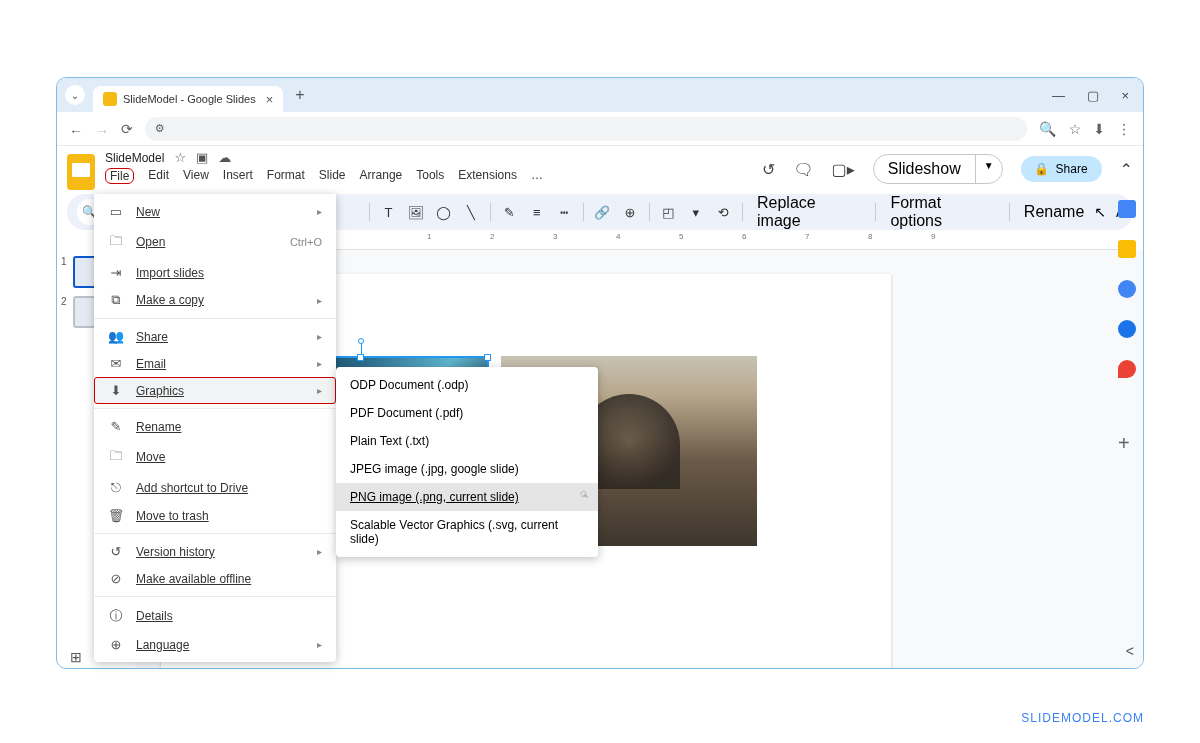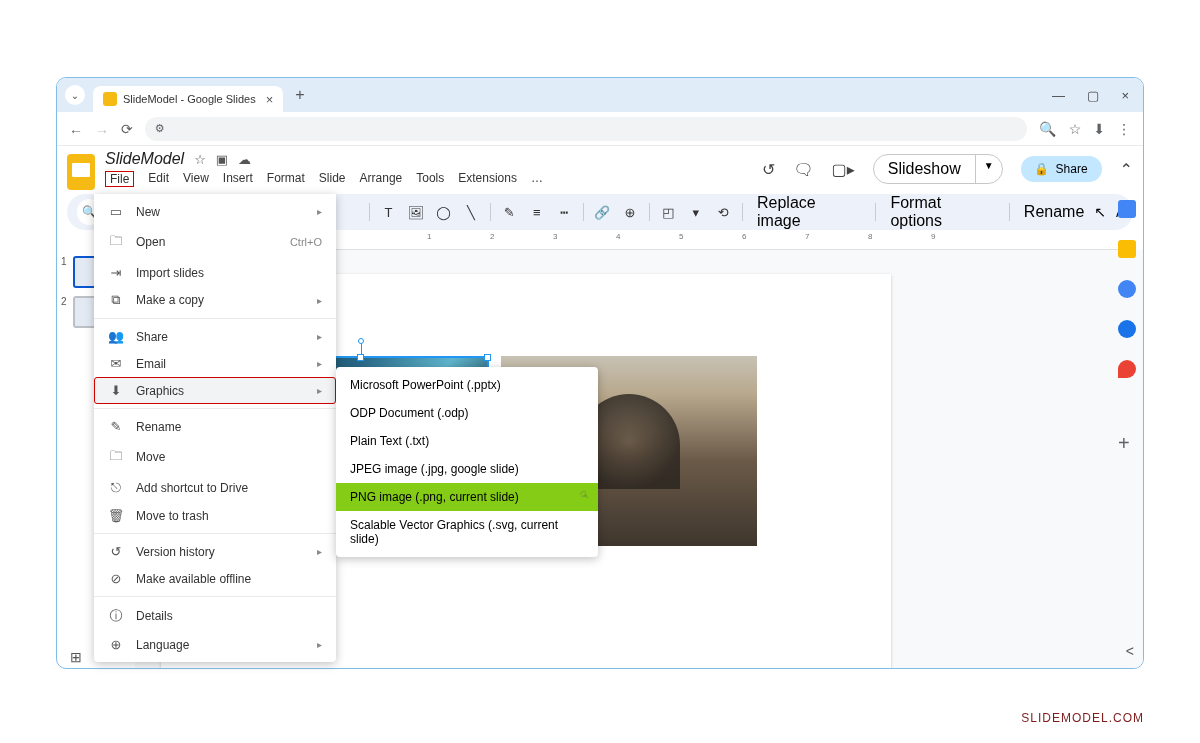--- a/index.html
+++ b/index.html
@@ -17,25 +17,25 @@
 .addr { height: 34px; background: #fff; border-bottom: 1px solid #e8eaed; display: flex; align-items: center; padding: 0 12px; gap: 12px; font-size: 14px; color: #5f6368; }
 .addr .urlwrap { flex: 1; background: #f1f3f4; border-radius: 16px; height: 24px; display: flex; align-items: center; padding: 0 10px; font-size: 11px; gap: 8px; }
 .addr .icon { font-size: 14px; }
 
 
 .app-header { padding: 4px 10px 0 10px; display: flex; align-items: flex-start; gap: 10px; }
 .logo { width: 28px; height: 36px; background: #f5ba14; border-radius: 4px; margin-top: 4px; position: relative; }
 .logo::after { content: ""; position: absolute; left: 5px; top: 9px; width: 18px; height: 14px; background: #fff; border-radius: 1px; }
 .title-area { flex: 1; }
 .doc-title-row { display: flex; align-items: center; gap: 10px; }
-.doc-title { font-size: 16px; color: #222; font-style: italic; }
+.doc-title { font-size: 12px; color: #222; }
 .title-ic { color: #555; font-size: 13px; }
 .menubar { display: flex; gap: 14px; font-size: 12px; color: #333; margin-top: 3px; }
 .menubar span { cursor: default; }
-.menubar .file-hi { border: 1px solid #cc0000; border-radius: 0; padding: 0 4px; }
+.menubar .file-hi { border: 1px solid #cc0000; border-radius: 6px; padding: 0 4px; }
 .header-right { display: flex; align-items: center; gap: 18px; margin-top: 4px; }
 .header-right .ic { font-size: 16px; color: #444; }
 .slideshow-pill { display: flex; border: 1px solid #c7c7c7; border-radius: 20px; overflow: hidden; }
 .slideshow-pill .main { padding: 5px 14px; font-size: 16px; }
 .slideshow-pill .drop { padding: 5px 8px; border-left: 1px solid #c7c7c7; font-size: 10px; }
 .share-btn { background: #c3e7ff; border-radius: 20px; padding: 6px 14px; font-size: 12px; display: flex; align-items: center; gap: 6px; }
 
 
 .toolbar { height: 36px; margin: 4px 10px 0 10px; background: #edf2fa; border-radius: 20px; display: flex; align-items: center; padding: 0 10px; gap: 2px; position: relative; }
 .toolbar .search-circle { width: 26px; height: 26px; border-radius: 50%; background: #fff; display: flex; align-items: center; justify-content: center; font-size: 12px; margin-right: 4px; }
@@ -69,36 +69,36 @@
 
 
 .side-panel { position: absolute; right: 0; top: 150px; width: 34px; display: flex; flex-direction: column; align-items: center; gap: 22px; }
 .side-panel .si { width: 18px; height: 18px; border-radius: 3px; }
 .si.cal { background: #4285f4; } .si.keep { background: #fbbc04; } .si.tasks { background: #4285f4; border-radius:50%; } .si.contacts { background: #1a73e8; border-radius:50%; } .si.maps { background: #ea4335; border-radius:50% 50% 50% 0; } .si.plus { background:none; border:none; font-size:20px; color:#5f6368; }
 
 
 .file-menu { position: absolute; left: 94px; top: 194px; width: 242px; background: #fff; box-shadow: 0 2px 10px rgba(0,0,0,0.25); border-radius: 0 0 4px 4px; font-size: 12px; z-index: 10; padding: 4px 0; }
 .file-menu .row { display: flex; align-items: center; padding: 6px 14px; gap: 12px; color: #333; }
 .file-menu .row .ic { width: 16px; text-align: center; color: #555; font-size: 13px; }
-.file-menu .row .lbl { flex: 1; }
+.file-menu .row .lbl { flex: 1; text-decoration: underline; }
 .file-menu .row .sc { color: #888; font-size: 11px; }
 .file-menu .row .ar { color: #888; font-size: 10px; }
 .file-menu .hr { height: 1px; background: #e8eaed; margin: 4px 0; }
 .file-menu .row.dl { border: 1px solid #cc0000; border-radius: 3px; padding: 5px 13px; background: #f1f3f4; }
 
 
 .sub-menu { position: absolute; left: 336px; top: 367px; width: 262px; background: #fff; box-shadow: 0 2px 10px rgba(0,0,0,0.25); border-radius: 4px; font-size: 12px; z-index: 11; padding: 4px 0; }
 .sub-menu .row { padding: 7px 14px; }
-.sub-menu .row.hover { background: #84cc16; position: relative; }
+.sub-menu .row.hover { background: #e5e5e5; position: relative; text-decoration: underline; }
 .sub-menu .row.hover::after { content: "☟"; position: absolute; right: 10px; top: 6px; font-size: 11px; color: #555; transform: rotate(-30deg); }
 
 
 .grid-btn { position: absolute; left: 70px; bottom: 78px; font-size: 14px; color: #555; }
 .expand-ar { position: absolute; right: 66px; bottom: 84px; font-size: 14px; color: #555; }
-.watermark { position: absolute; right: 56px; bottom: 18px; font-size: 12px; letter-spacing: 1px; color: #7f1d1d; font-family: Arial; }
+.watermark { position: absolute; right: 56px; bottom: 18px; font-size: 12px; letter-spacing: 1px; color: #3b82f6; font-family: Arial; }
 
 </style>
 </head>
 <body>
 
 <div class="browser-window">
 
   <div class="tab-strip">
     <div class="collapse">⌄</div>
     <div class="tab">
@@ -317,22 +317,22 @@
       <span class="lbl">Details</span>
     </div>
   <div class="row">
       <span class="ic">⊕</span>
       <span class="lbl">Language</span>
       <span class="ar">▸</span>
     </div>
 </div>
 
 <div class="sub-menu">
-  <div class="row">Microsoft PowerPoint (.pptx)</div>
   <div class="row">ODP Document (.odp)</div>
+  <div class="row">PDF Document (.pdf)</div>
   <div class="row">Plain Text (.txt)</div>
   <div class="row">JPEG image (.jpg, google slide)</div>
   <div class="row hover">PNG image (.png, current slide)</div>
   <div class="row">Scalable Vector Graphics (.svg, current slide)</div>
 </div>
 
 <div class="grid-btn">⊞</div>
 <div class="expand-ar">&lt;</div>
 <div class="watermark">SLIDEMODEL.COM</div>
 

